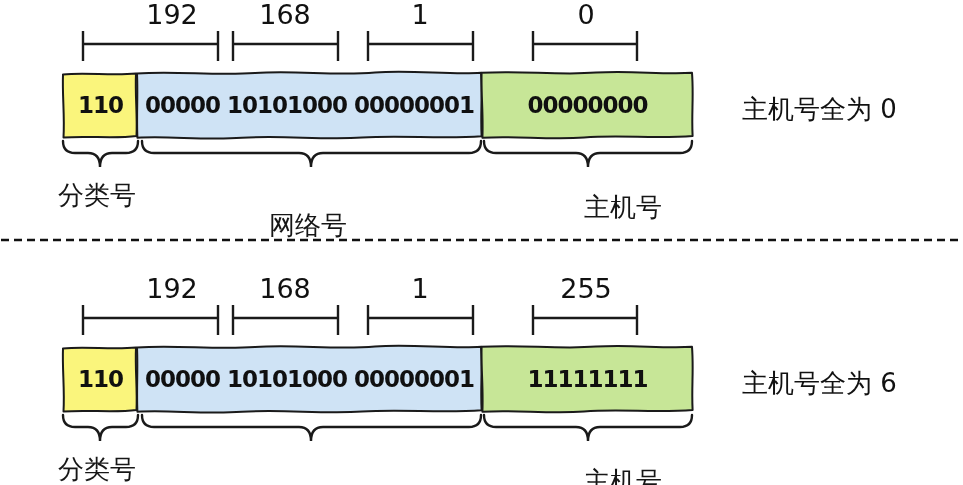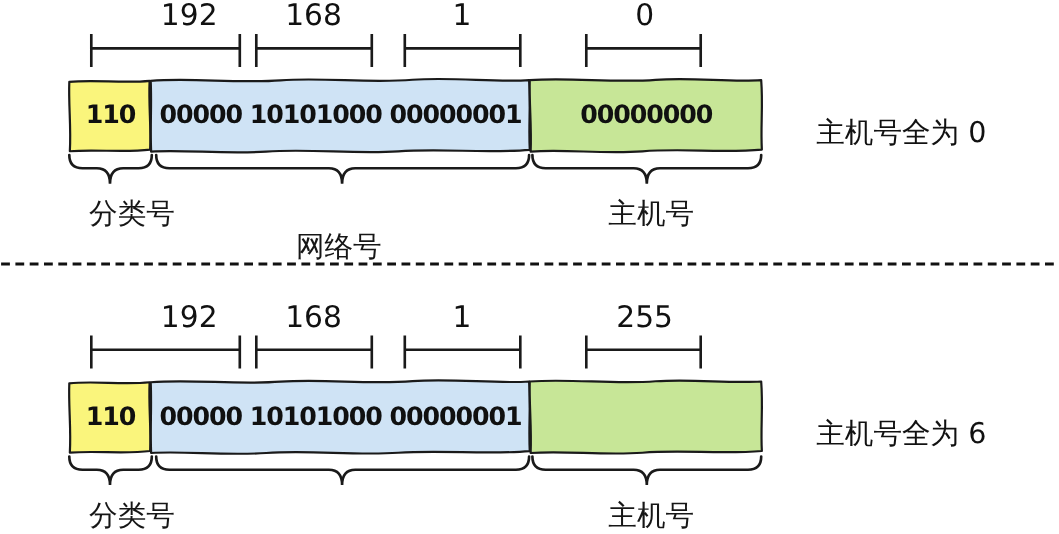--- a/index.html
+++ b/index.html
@@ -25,24 +25,24 @@
     white-space:nowrap;color:#101010;
   }
   .bits-class{left:62px;width:77px;}
   .bits-network{left:137px;width:345px;}
   .bits-host{left:482px;width:211px;}
 
   .flabel{
     position:absolute;top:179px;transform:translateX(-50%);
     font-size:26px;line-height:32px;white-space:nowrap;color:#161616;
   }
-  .flabel-class{left:97px;margin-left:23px;} .flabel-network{left:308px;margin-top:30px;} .flabel-host{left:592px;}
+  .flabel-class{left:97px;} .flabel-network{left:308px;margin-top:30px;} .flabel-host{left:623px;margin-top:12px;}
 
   .note{
-    position:absolute;left:742px;top:88px;height:66px;line-height:66px;
+    position:absolute;left:742px;top:76px;height:66px;line-height:66px;
     font-size:26px;white-space:nowrap;color:#111;
   }
 
   .divider{position:absolute;left:0;top:236px;width:963px;height:8px;}
 </style>
 </head>
 <body>
 
 <div class="diagram" id="diagram-top">
   <svg width="963" height="220" viewBox="0 0 963 220">
@@ -87,19 +87,20 @@
     <path d="M63 141Q63 153 75 153H88Q100 153 100 167Q100 153 112 153H126Q138 153 138 141 M142 141Q142 153 154 153H299Q311 153 311 167Q311 153 323 153H469Q481 153 481 141 M484 141Q484 153 496 153H576Q588 153 588 167Q588 153 600 153H680Q692 153 692 141" fill="none" stroke="#1a1a1a" stroke-width="2.4" stroke-linecap="round"></path>
   </svg>
 
   <div class="rv rv1">192</div>
   <div class="rv rv2">168</div>
   <div class="rv rv3">1</div>
   <div class="rv rv4">255</div>
 
   <div class="bits bits-class">110</div>
   <div class="bits bits-network">00000 10101000 00000001</div>
+  <div class="bits bits-host">11111111</div>
 
   <div class="flabel flabel-class">分类号</div>
   <div class="flabel flabel-network">网络号</div>
   <div class="flabel flabel-host">主机号</div>
 
   <div class="note">主机号全为 6</div>
 </div>
 
 </body></html>

